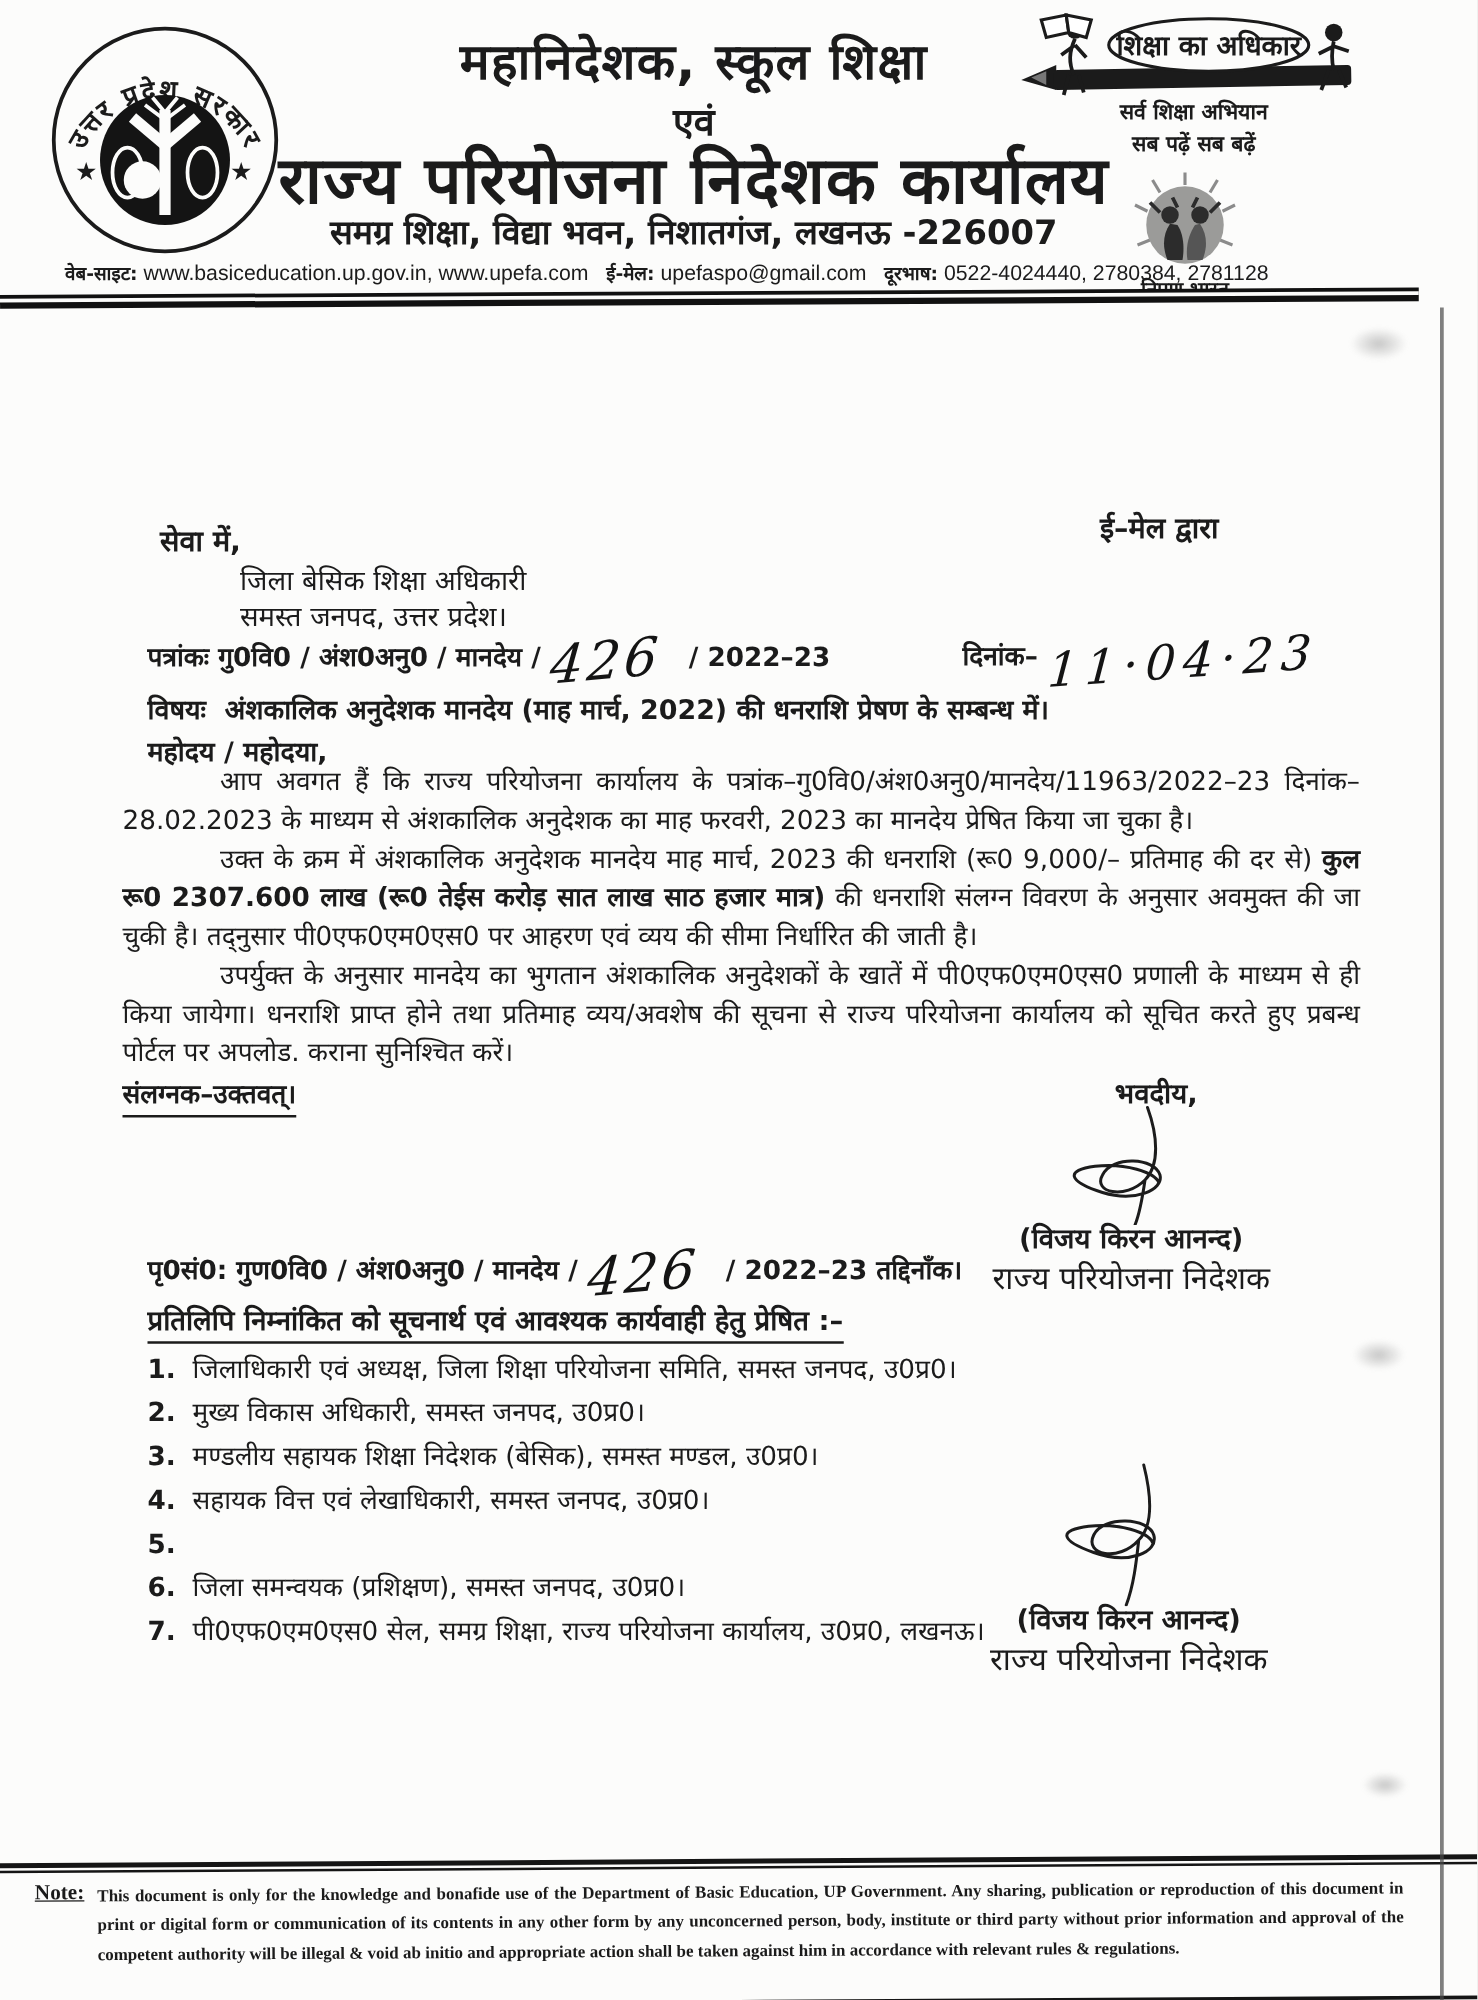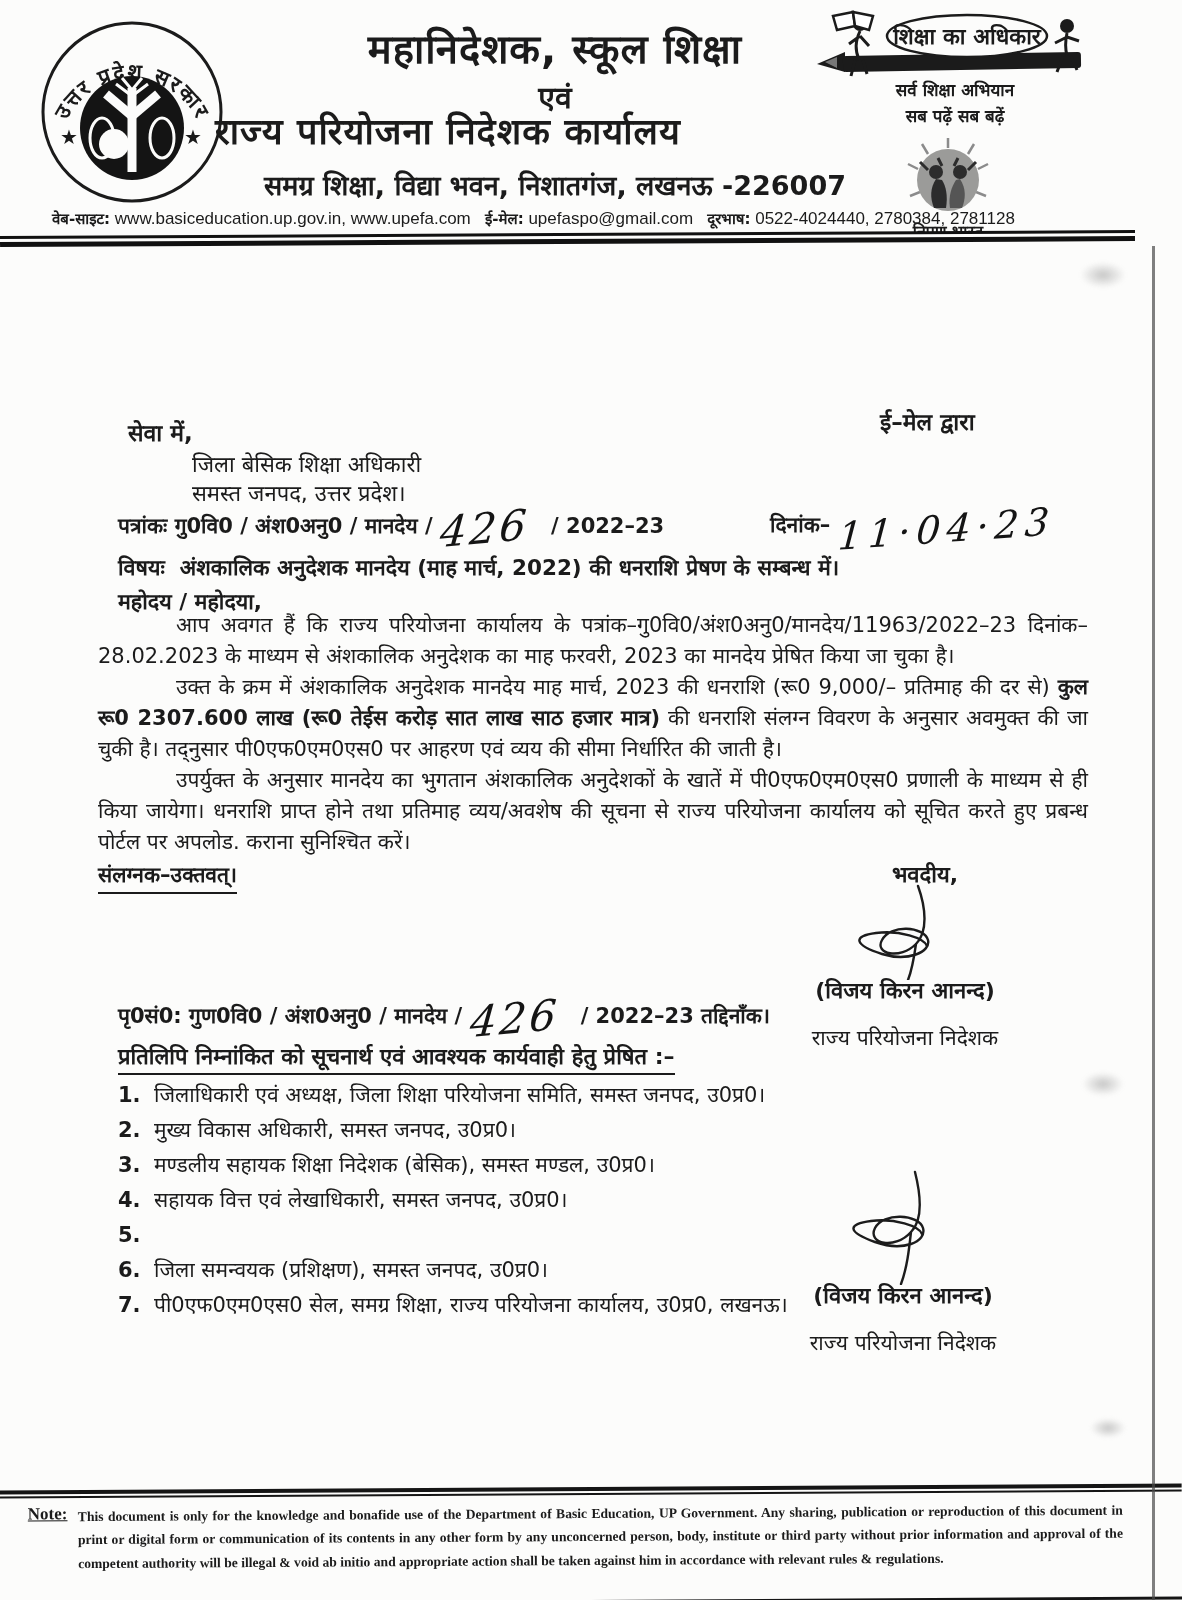--- a/index.html
+++ b/index.html
@@ -7,21 +7,21 @@
     position:relative;width:1182px;height:1600px;margin:0 auto;
     background:#fcfcfb;overflow:hidden;color:#1b1b1b;
     font-family:"DejaVu Sans",sans-serif;
   }
   .abs{position:absolute;}
   .dev{font-family:"DejaVu Sans",sans-serif;}
   .bold{font-weight:bold;}
   
   .h-title1{left:255px;top:20px;width:600px;font-size:40px;font-weight:bold;text-align:center;letter-spacing:1px;}
   .h-title2{left:255px;top:76px;width:600px;font-size:30px;font-weight:bold;text-align:center;}
-  .h-title3{left:215px;top:106px;width:680px;font-size:36px;font-weight:bold;text-align:left;letter-spacing:1px;}
+  .h-title3{left:215px;top:106px;width:680px;font-size:52px;font-weight:bold;text-align:center;letter-spacing:1px;}
   .h-addr{left:175px;top:166px;width:760px;font-size:27px;font-weight:bold;text-align:center;}
   .h-contact{left:52px;top:208px;width:1070px;font-size:17px;white-space:nowrap;font-family:"Liberation Sans",sans-serif;}
   .h-contact .lbl{font-weight:bold;font-size:15px;font-family:"DejaVu Sans",sans-serif;margin-top:10px;}
   .h-rule{left:0;top:233px;width:1135px;height:3px;background:#111;border-bottom:3px solid #fcfcfb;box-shadow:0 5px 0 #111;transform:rotate(-0.3deg);}
   
   .via{left:880px;top:405px;width:220px;font-size:23px;font-weight:bold;}
   .seva{left:128px;top:416px;font-size:23px;font-weight:600;}
   .addr1{left:192px;top:448px;font-size:22px;}
   .addr2{left:192px;top:477px;font-size:22px;}
   .refline{left:118px;top:508px;font-size:21px;font-weight:600;white-space:nowrap;}
@@ -36,21 +36,21 @@
   .salutation{left:118px;top:586px;font-size:21.5px;font-weight:bold;}
   
   .bodyflow{left:98px;top:610px;width:990px;font-size:21px;line-height:31px;text-align:justify;}
   .bodyflow p{margin:0;text-indent:78px;}
   .enclosure{display:inline-block;font-weight:bold;border-bottom:2px solid #1b1b1b;padding-bottom:1px;margin-top:2px;}
   
   .sigblock1{left:775px;top:858px;width:260px;text-align:center;}
   .sigblock2{left:768px;top:1178px;width:270px;text-align:center;}
   .closing{font-size:22px;font-weight:bold;text-align:center;margin-left:40px;}
   .signame{font-size:22px;font-weight:bold;white-space:nowrap;}
-  .sigdesig{font-size:21px;white-space:nowrap;margin-top:19px;}
+  .sigdesig{font-size:25px;white-space:nowrap;}
   .sigsvg{display:block;margin:-8px auto -6px auto;}
   
   .prline{left:118px;top:998px;font-size:21px;font-weight:600;white-space:nowrap;}
   .copyhead{left:118px;top:1040px;font-size:22px;font-weight:bold;}
   .copyhead span{display:inline-block;border-bottom:2.5px solid #1b1b1b;padding-bottom:3px;}
   .copylist{left:118px;top:1078px;width:950px;font-size:21px;}
   .copylist .row{display:flex;line-height:35px;}
   .copylist .num{font-weight:bold;width:36px;flex:0 0 36px;}
   
   .notebox{left:0;top:1487px;width:1182px;height:112px;border-top:4px solid #151515;transform:rotate(-0.35deg);}

